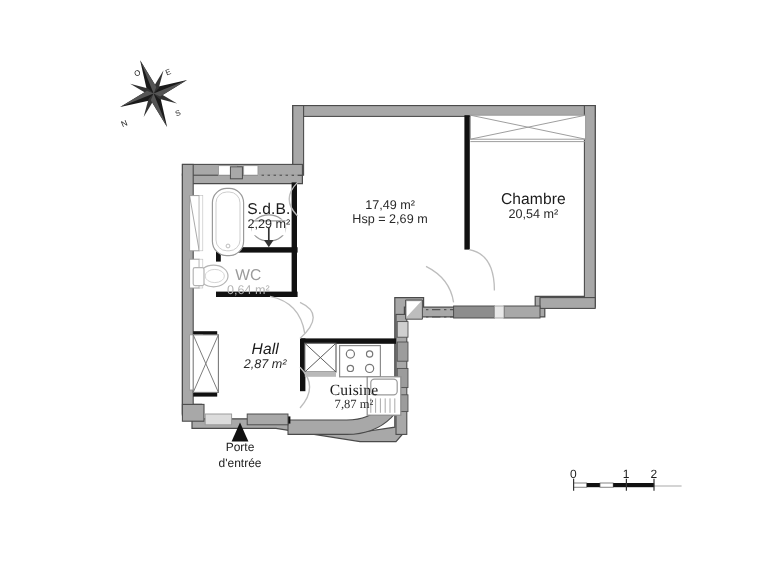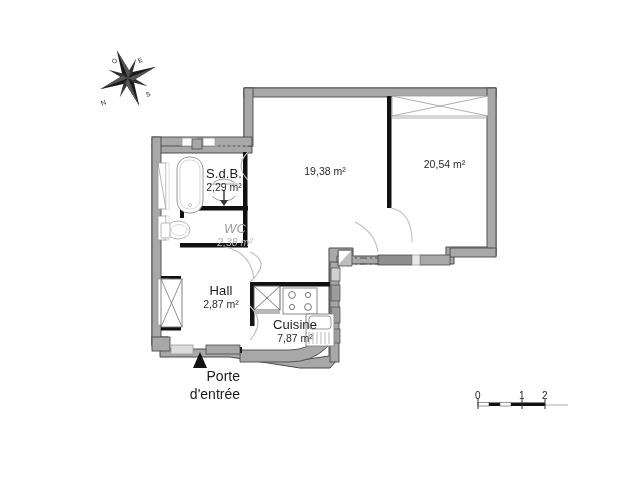--- a/index.html
+++ b/index.html
@@ -11,21 +11,21 @@
     position:relative;
   }
   #plan-root{position:absolute;left:0;top:0;width:640px;height:480px;}
   svg.plan{position:absolute;left:0;top:0;width:640px;height:480px;display:block;}
   .lbl{position:absolute;text-align:center;line-height:1.18;white-space:nowrap;}
   .lbl .rname{font-size:13px;color:#1b1b1b;letter-spacing:.1px;}
   .lbl .rarea{font-size:10.5px;color:#2a2a2a;}
   .lbl .rhsp{font-size:10.5px;color:#2a2a2a;}
   .lbl.faded .rname{color:#9b9b9b;}
   .lbl.faded .rarea{color:#b4b4b4;}
-  .entry-lbl{position:absolute;text-align:right;font-size:14px;line-height:1.25;color:#1b1b1b;white-space:nowrap;}
+  .entry-lbl{position:absolute;text-align:center;font-size:10px;line-height:1.25;color:#1b1b1b;white-space:nowrap;}
   .scale-lbl{position:absolute;font-size:10px;color:#1b1b1b;}
 </style>
 </head>
 <body>
 
 <div id="plan-root">
 
   <svg class="plan" viewBox="0 0 640 480">
 
     <g transform="translate(128,78) rotate(-22)">
@@ -290,39 +290,41 @@
       <line x1="545" y1="399" x2="545" y2="409" stroke="#333" stroke-width="1"></line>
     </g>
 
   </svg>
 
   <div class="lbl" style="left:185px;top:166px;width:78px;">
     <div class="rname">S.d.B.</div>
     <div class="rarea">2,29 m²</div>
   </div>
 
-  <div class="lbl faded" style="left:198px;top:221px;width:74px;font-style:italic;">
+  <div class="lbl faded" style="left:170px;top:221px;width:74px;">
     <div class="rname">WC</div>
-    <div class="rarea">2,38 m²</div>
+    <div class="rarea">0,64 m²</div>
   </div>
 
   <div class="lbl" style="left:270px;top:165px;width:110px;">
-    <div class="rarea">19,38 m²</div>
+    <div class="rarea">17,49 m²</div>
+    <div class="rhsp">Hsp = 2,69 m</div>
   </div>
 
   <div class="lbl" style="left:392px;top:158px;width:105px;">
+    <div class="rname">Chambre</div>
     <div class="rarea">20,54 m²</div>
   </div>
 
-  <div class="lbl" style="left:186px;top:283px;width:70px;">
+  <div class="lbl" style="left:186px;top:283px;width:70px;font-style:italic;">
     <div class="rname">Hall</div>
     <div class="rarea">2,87 m²</div>
   </div>
 
-  <div class="lbl" style="left:255px;top:317px;width:80px;">
+  <div class="lbl" style="left:255px;top:317px;width:80px;font-family:Liberation Serif, serif;">
     <div class="rname">Cuisine</div>
     <div class="rarea">7,87 m²</div>
   </div>
 
   <div class="entry-lbl" style="left:160px;top:368px;width:80px;">
     <div>Porte</div>
     <div>d'entrée</div>
   </div>
 
   <div class="scale-lbl" style="left:475px;top:390px;">0</div>

